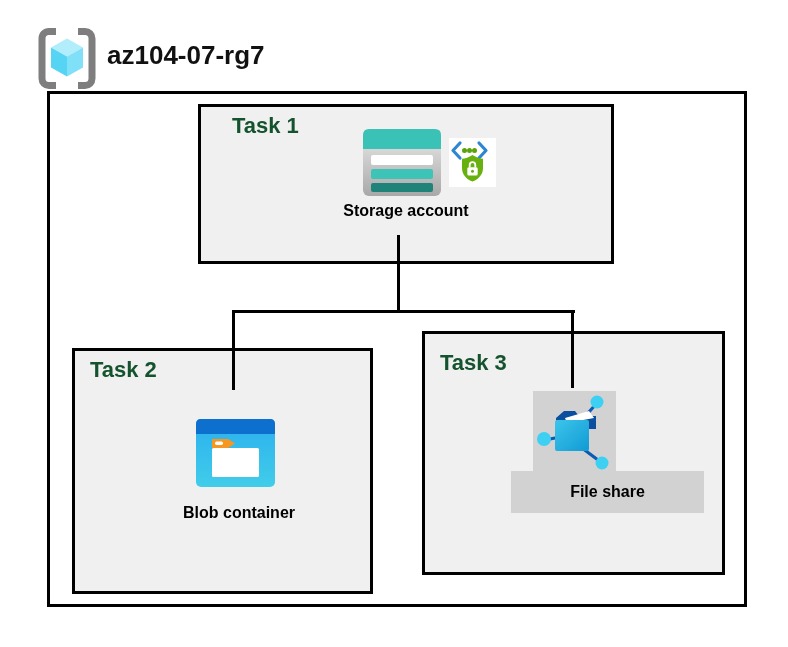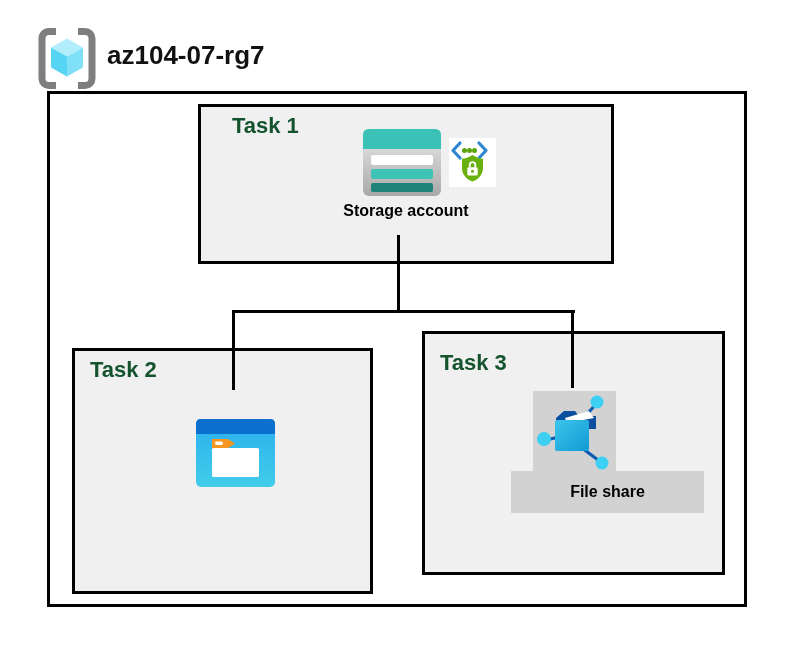--- a/index.html
+++ b/index.html
@@ -112,20 +112,21 @@
               <stop offset="1" stop-color="#41cdea"></stop>
           </linearGradient>
         </defs>
         <rect x="0" y="0" width="79" height="68" rx="5" fill="url(#bgrad)"></rect>
         <path d="M0 15 V5 Q0 0 5 0 H74 Q79 0 79 5 V15 Z" fill="#0d6fce"></path>
         <path d="M16 20 h16 l7 4.5 l-7 4.5 h-16 z" fill="#f79722"></path>
         <rect x="19" y="22.6" width="8" height="3.4" rx="1.7" fill="#ffffff"></rect>
         <rect x="16" y="29" width="47" height="29" rx="1.5" fill="#ffffff"></rect>
       </svg>
     </span>
+    <div class="item-label blob-label">Blob container</div>
   </div>
 
   <div class="abs task-box task3">
     <div class="task-label t3-label">Task 3</div>
     <span class="abs fs-square">
       <svg viewBox="0 0 83 80" xmlns="http://www.w3.org/2000/svg">
         <defs>
           <linearGradient id="fgrad" x1="0" y1="0" x2="1" y2="1">
             <stop offset="0" stop-color="#3cc5ea"></stop>
               <stop offset="1" stop-color="#119ad4"></stop>

